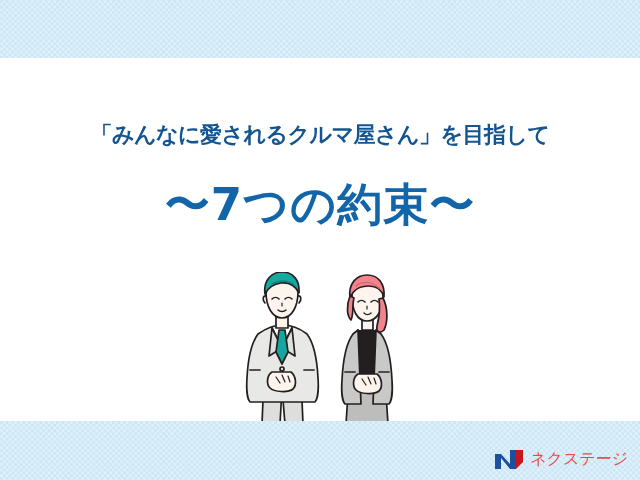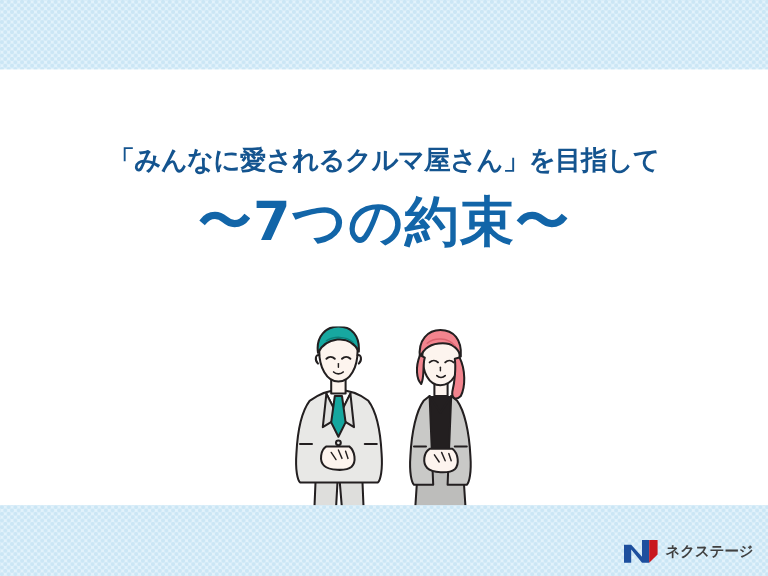--- a/index.html
+++ b/index.html
@@ -53,21 +53,21 @@
   #headline-1 {
     font-family:"DejaVu Sans", sans-serif;
     font-size:22px;
     font-weight:700;
     letter-spacing:-0.5px;
     color:#14548f;
     line-height:1.15;
     white-space:nowrap;
   }
   #headline-2 {
-    margin-top:13px;
+    margin-top:33px;
     font-family:"DejaVu Sans", sans-serif;
     font-size:45px;
     font-weight:700;
     letter-spacing:1px;
     color:#1265a8;
     line-height:1.1;
     white-space:nowrap;
   }
 
   
@@ -82,23 +82,23 @@
   #logo {
     position:absolute;
     right:12px; bottom:10px;
     display:flex;
     align-items:center;
     gap:6px;
   }
   #logo-mark { width:30px; height:21px; display:block; }
   #logo-text {
     font-family:"DejaVu Sans", sans-serif;
-    font-size:12px;
-    font-weight:700;
-    color:#404040;
+    font-size:16px;
+    font-weight:400;
+    color:#ef4444;
     letter-spacing:0px;
     white-space:nowrap;
   }
 </style>
 </head>
 <body>
 
 <div id="banner">
 
   <div class="dot-band" id="band-top"></div>

